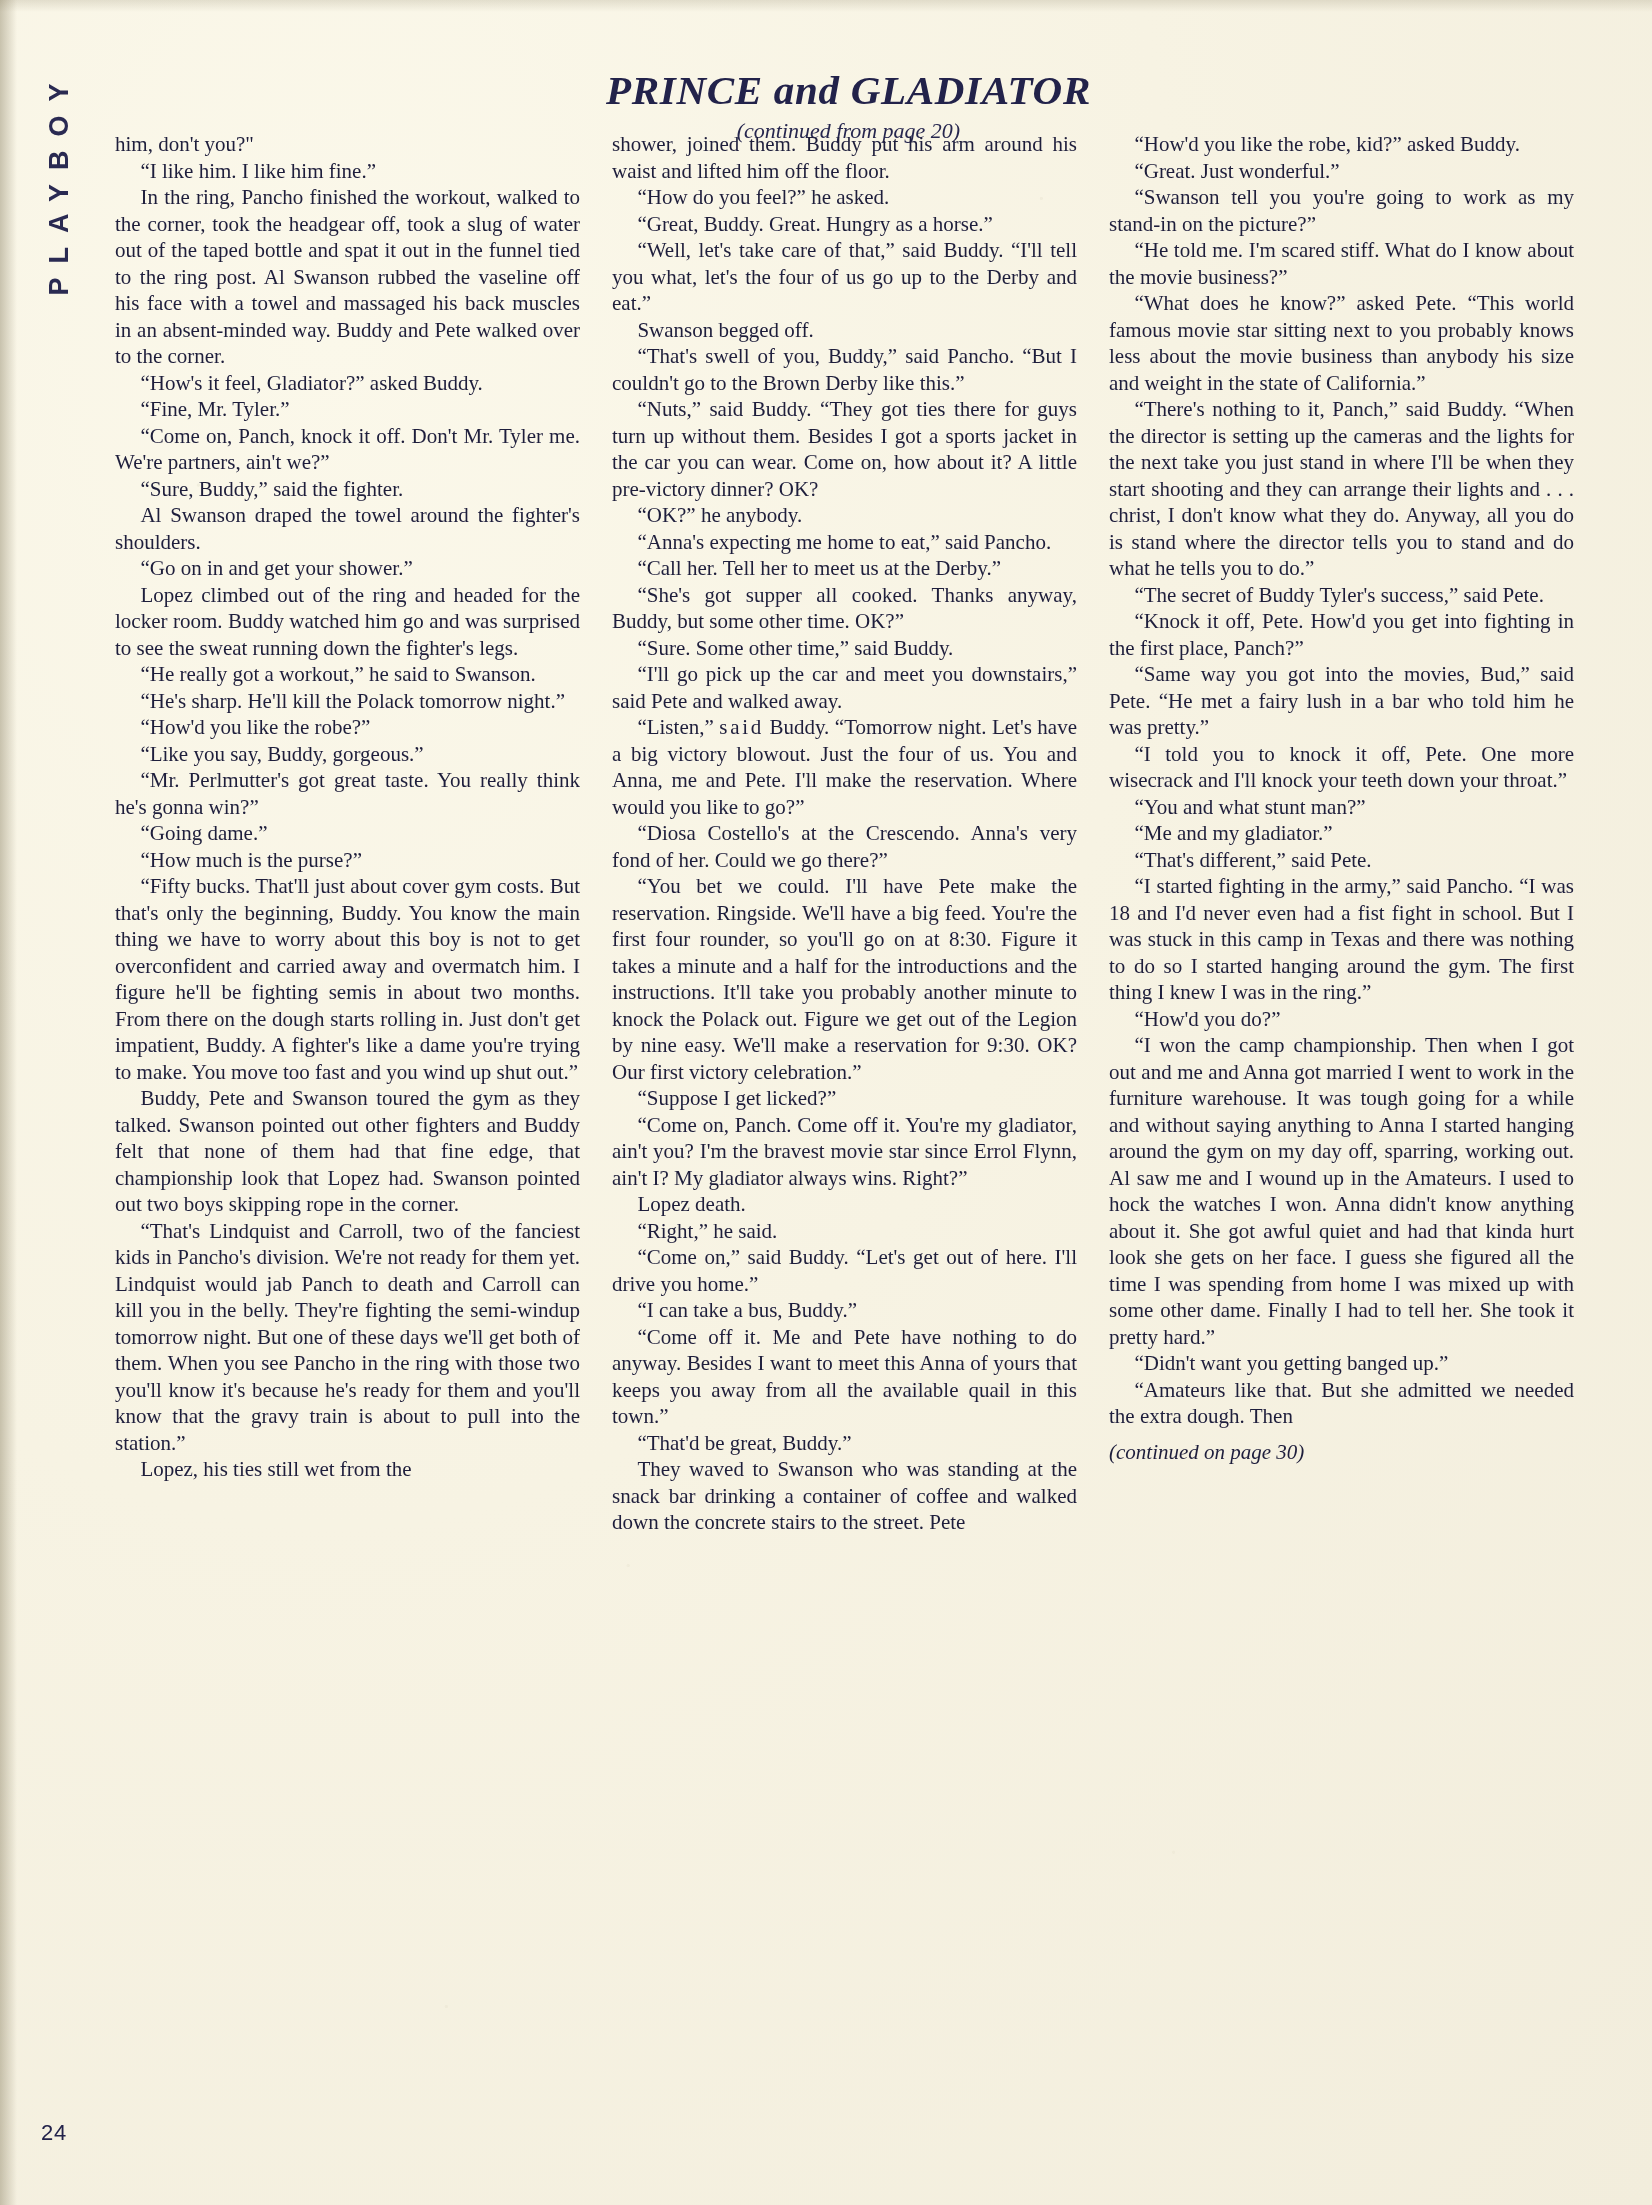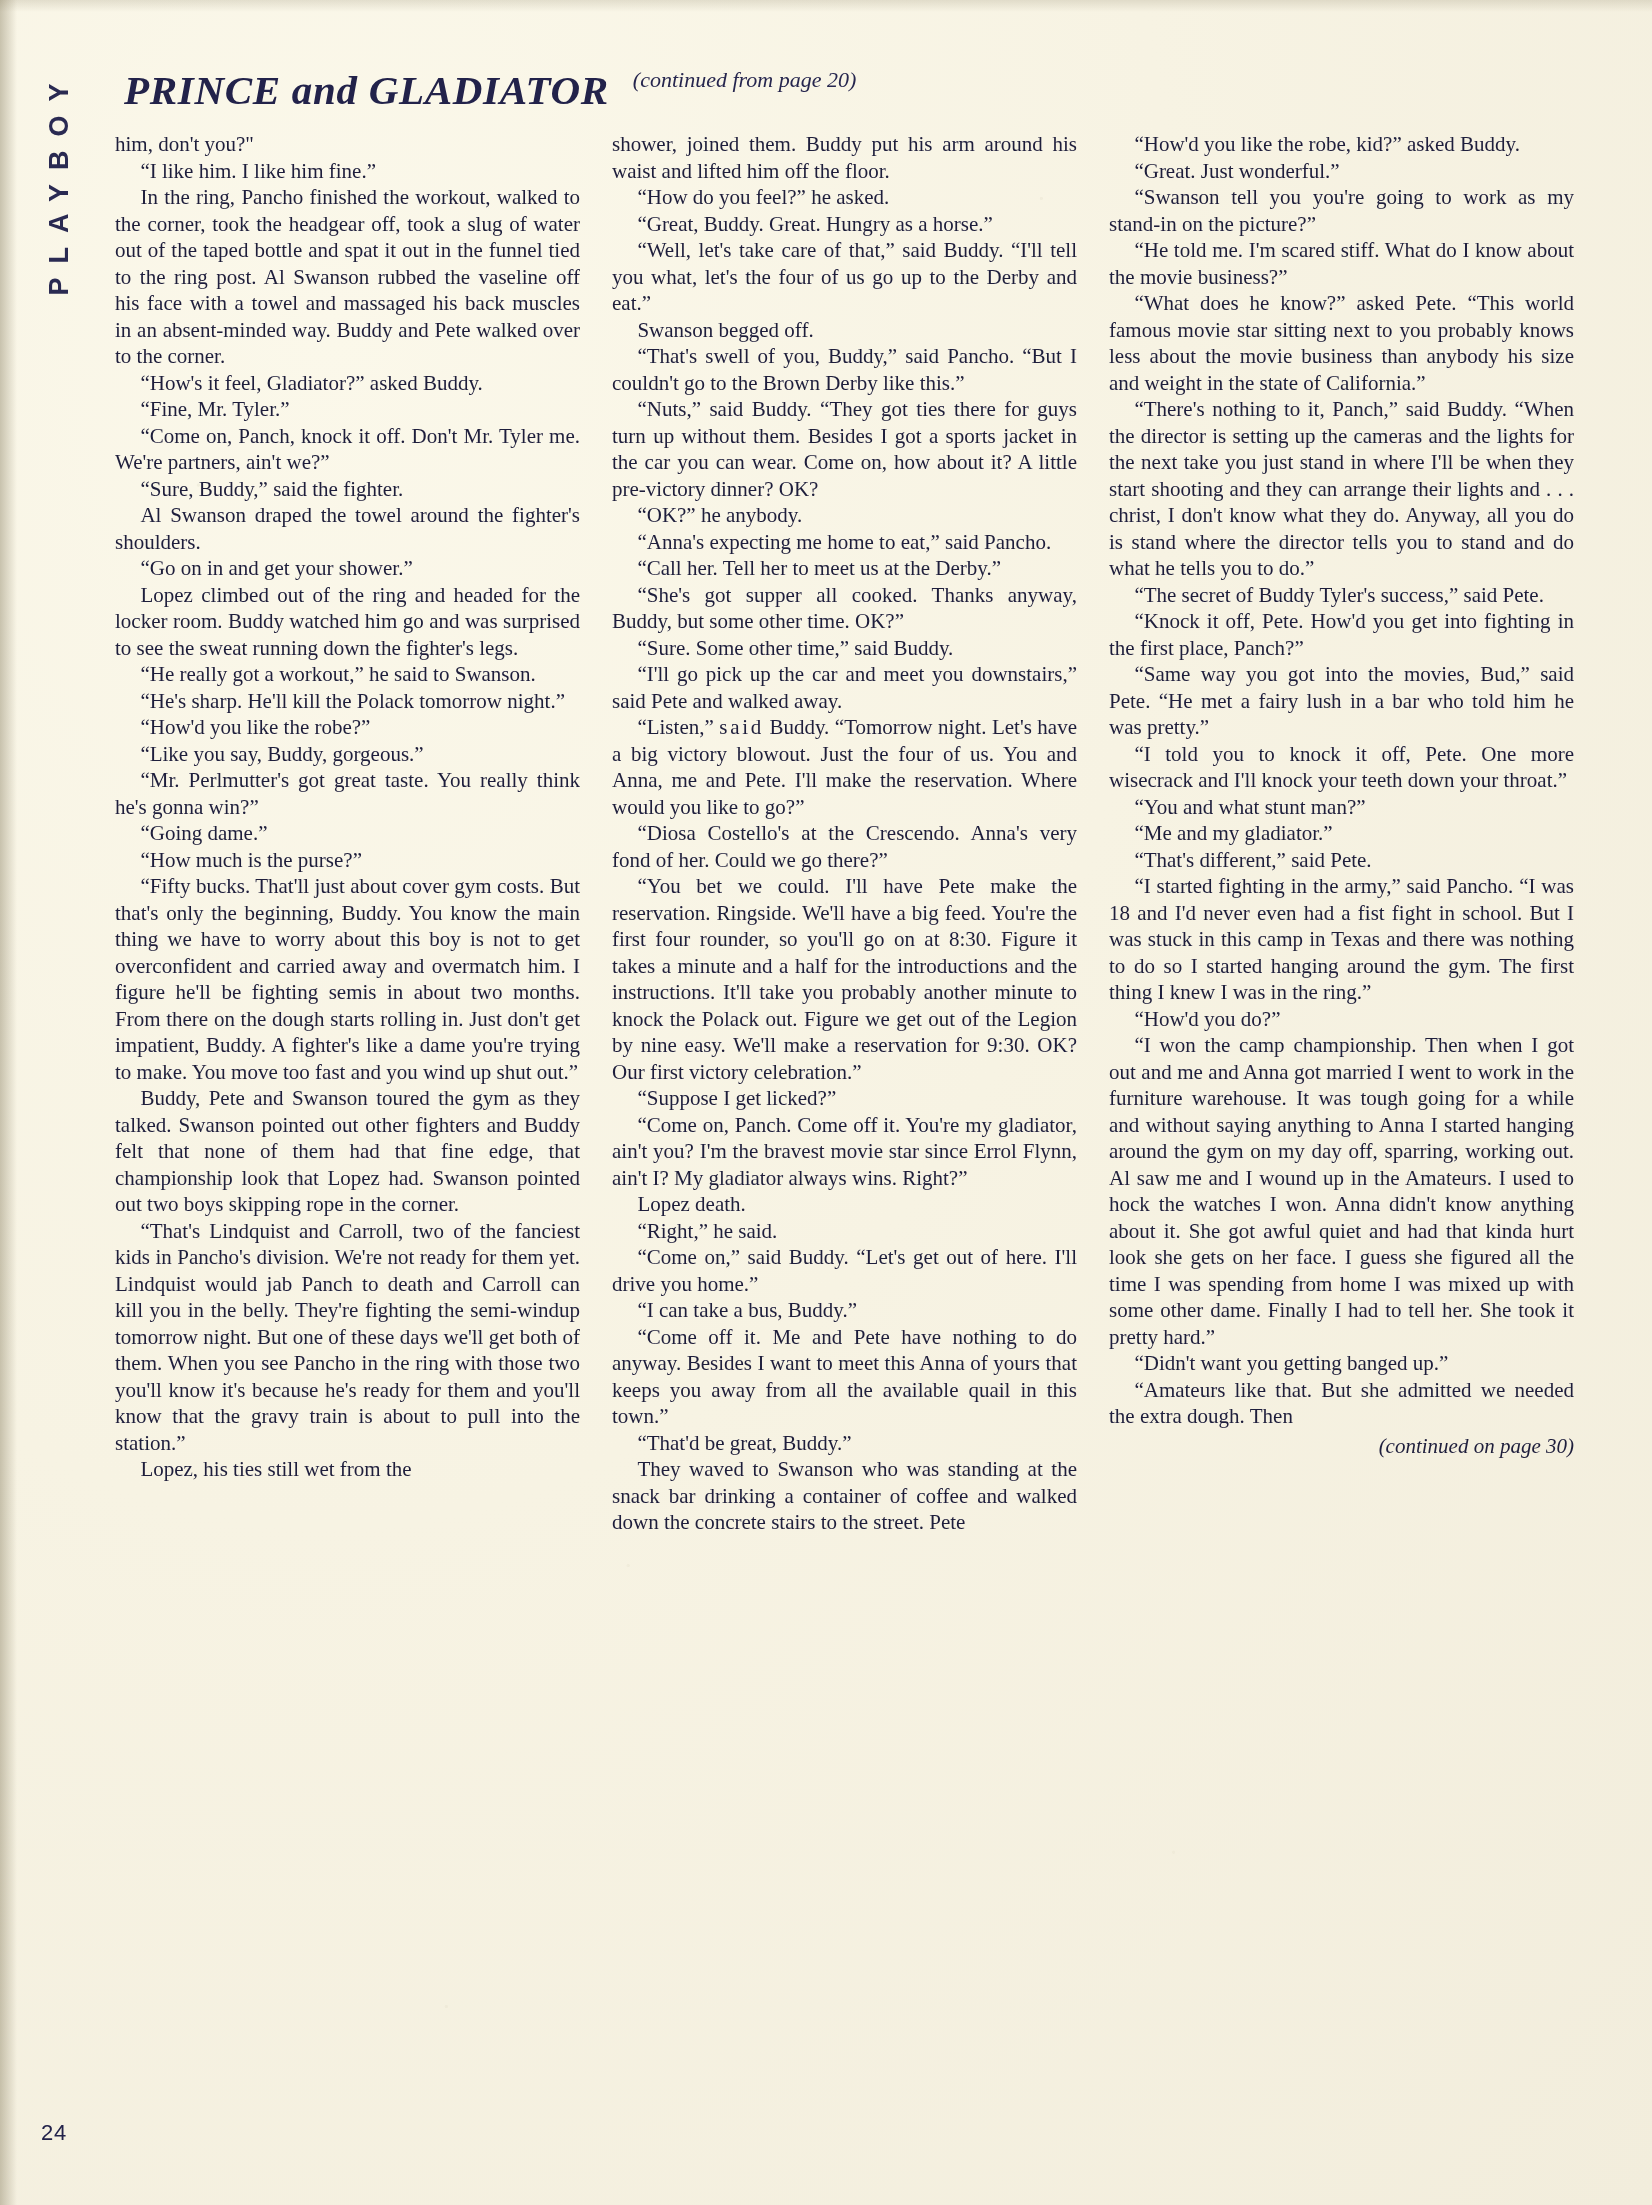--- a/index.html
+++ b/index.html
@@ -73,22 +73,23 @@
     color: #2a2a52;
   }
 
   
   .masthead {
     position: absolute;
     left: 124px;
     top: 70px;
     right: 80px;
     display: flex;
-    align-items: flex-start;
-    gap: 24px;
+    align-items: center;
+    gap: 10px;
+    flex-direction: column;
   }
   .article-title {
     font-family: "Liberation Serif", "DejaVu Serif", serif;
     font-style: italic;
     font-weight: bold;
     font-size: 41px;
     letter-spacing: 0.7px;
     color: #22224a;
     white-space: nowrap;
     line-height: 1;
@@ -122,23 +123,23 @@
     text-justify: inter-word;
     font-size: 21px;
     line-height: 26.5px;
     text-indent: 25.4px;
     hyphens: none;
     color: #1e1e3c;
   }
   .col p.noindent { text-indent: 0; }
   .col p.cont-note {
     text-indent: 0;
-    text-align: right;
+    text-align: left;
     font-style: italic;
-    margin-top: 3px;
+    margin-top: 9px;
   }
   .sp { letter-spacing: 2.7px; }
 
   
   .folio {
     position: absolute;
     left: 41px;
     bottom: 59px;
     font-family: "Liberation Sans", "DejaVu Sans", sans-serif;
     font-weight: normal;

